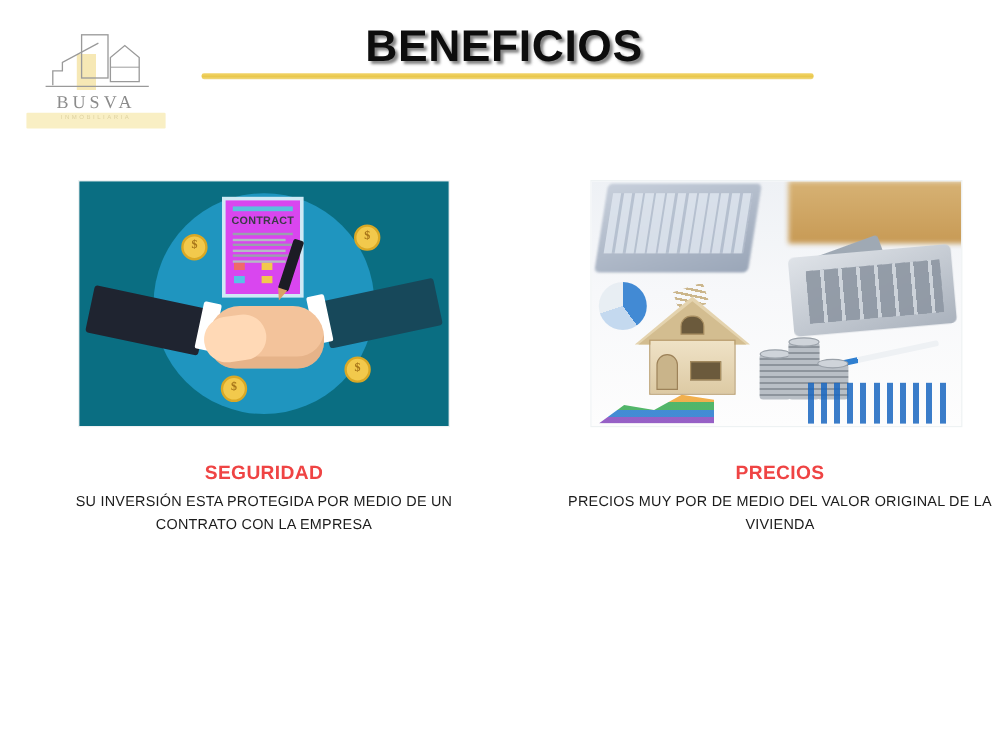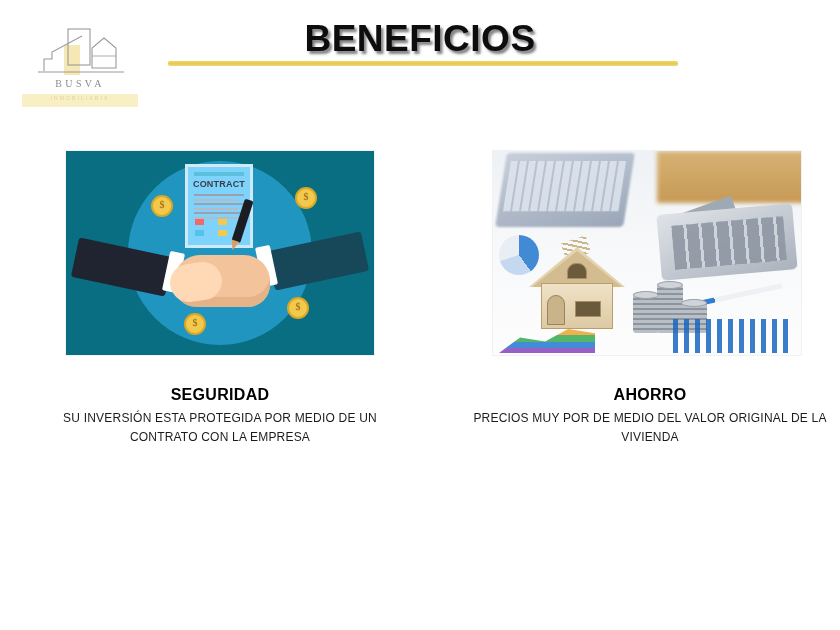--- a/index.html
+++ b/index.html
@@ -37,21 +37,21 @@
     top: 0;
     width: 100px;
     height: 54px;
   }
   .logo-name {
     position: absolute;
     left: 0;
     top: 52px;
     width: 116px;
     text-align: center;
-    font-size: 10px;
+    font-size: 15px;
     letter-spacing: 3.4px;
     color: #8b8b8b;
     font-family: "Liberation Serif", serif;
   }
   .logo-sub-wrap {
     position: absolute;
     left: 0;
     top: 68px;
     width: 116px;
     height: 13px;
@@ -125,21 +125,21 @@
     height: 184px;
     border-radius: 50%;
     background: #1f95bf;
   }
   .hs-doc {
     position: absolute;
     left: 122px;
     top: 16px;
     width: 62px;
     height: 78px;
-    background: #7dd3fc;
+    background: #d946ef;
     box-shadow: 0 0 0 3px #cfe9f5;
   }
   .hs-doc-bar {
     position: absolute;
     left: 6px;
     top: 5px;
     width: 50px;
     height: 4px;
     background: #5bc0de;
   }
@@ -445,21 +445,21 @@
   .caption {
     position: absolute;
     top: 386px;
   }
   .caption.left  { left: 30px;  width: 380px; }
   .caption.right { left: 460px; width: 380px; }
   .cap-head {
     text-align: center;
     font-size: 16px;
     font-weight: bold;
-    color: #000000;
+    color: #ef4444;
     letter-spacing: .3px;
     margin-bottom: 5px;
   }
   .cap-body {
     text-align: center;
     font-size: 12px;
     color: #1c1c1c;
     line-height: 1.62;
     letter-spacing: .2px;
   }
@@ -561,17 +561,17 @@
 
         <div class="ph-chart">
           <div class="ph-wave"></div>
           <div class="ph-bars"></div>
         </div>
       </div>
     </div>
   </div>
 
   <div class="caption right">
-    <div class="cap-head">AHORRO</div>
+    <div class="cap-head">PRECIOS</div>
     <div class="cap-body">PRECIOS MUY POR DE MEDIO DEL VALOR ORIGINAL DE LA VIVIENDA</div>
   </div>
 
 </div>
 
 </body></html>

